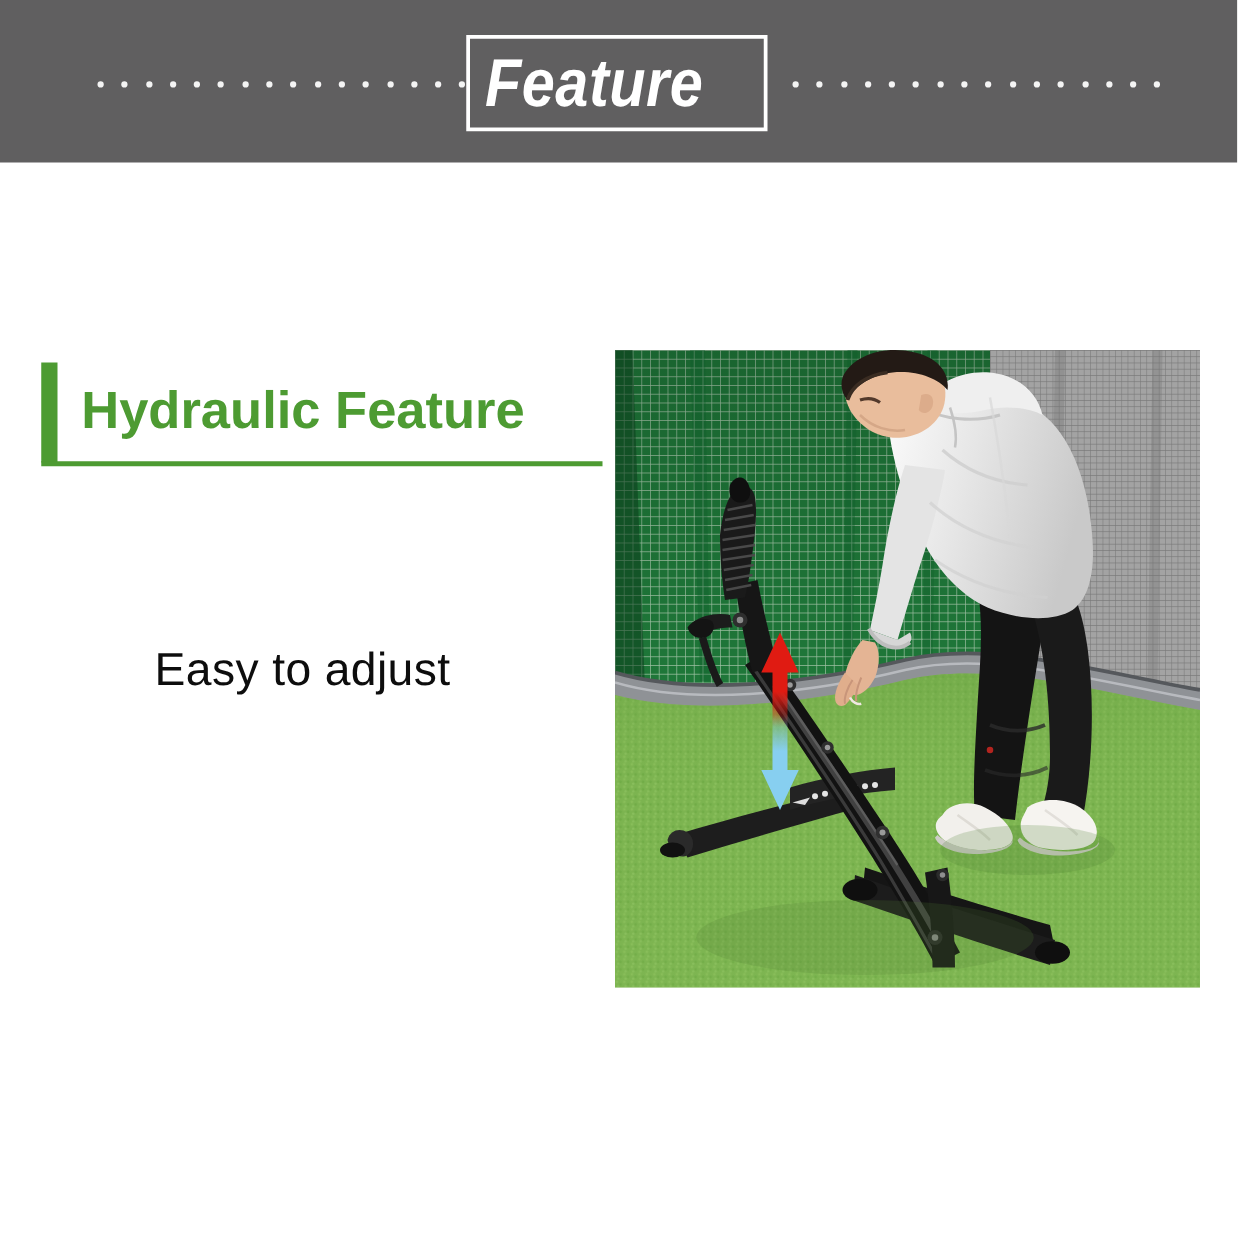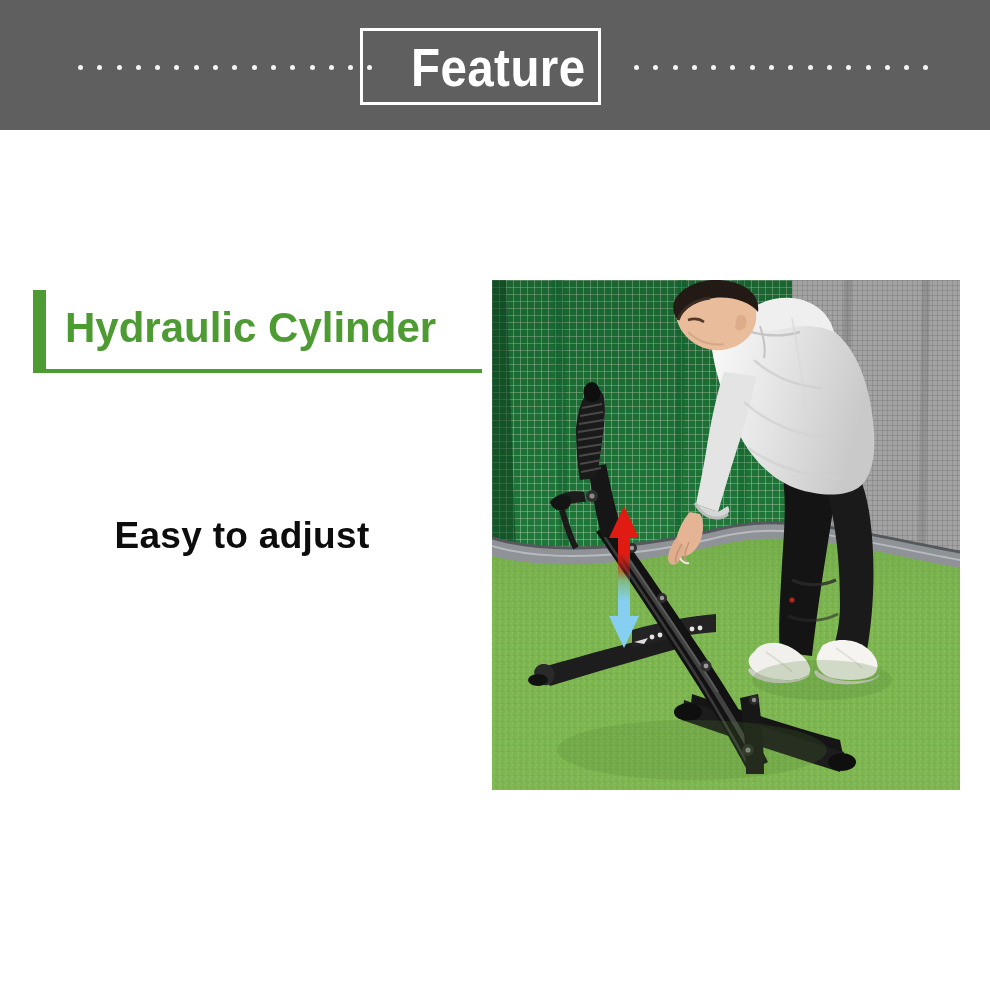--- a/index.html
+++ b/index.html
@@ -42,29 +42,30 @@
   .dot-rule.right { left: 634px; }
   .dot-rule .dot {
     width: 5px;
     height: 5px;
     border-radius: 50%;
     background: #f4f4f4;
     flex: none;
   }
   .feature-box {
     position: absolute;
-    left: 360px;
+    left: 373px;
     top: 28px;
     width: 241px;
     height: 77px;
     border: 3px solid #ffffff;
     box-sizing: border-box;
     display: flex;
     align-items: center;
-    justify-content: flex-end;
+    justify-content: flex-start;
+    font-style: italic;
   }
   .feature-box .feature-label {
     color: #ffffff;
     font-size: 54px;
     font-weight: bold;
     letter-spacing: 0.5px;
     line-height: 1;
     transform: scaleX(0.88);
     white-space: nowrap;
   }
@@ -105,21 +106,21 @@
 
   
   .subtitle-block {
     position: absolute;
     left: 42px;
     top: 505px;
     width: 400px;
     text-align: center;
     color: #0d0d0d;
     font-size: 37px;
-    font-weight: bold;
+    font-weight: normal;
     line-height: 62px;
     letter-spacing: 0.3px;
   }
   .subtitle-block .line { display: block; }
 
   
   .photo {
     position: absolute;
     left: 492px;
     top: 280px;
@@ -187,21 +188,21 @@
       <span class="dot"></span>
       <span class="dot"></span>
       <span class="dot"></span>
       <span class="dot"></span>
     </div>
   </div>
 
   <div class="headline-block">
     <div class="headline-bar"></div>
     <div class="headline-underline"></div>
-    <div class="headline-text">Hydraulic Cylinder</div>
+    <div class="headline-text">Hydraulic Feature</div>
   </div>
 
   <div class="subtitle-block">
     <span class="line">Easy to adjust</span>
   </div>
 
   <div class="photo">
     <svg class="photo-svg" viewBox="0 0 468 510" preserveAspectRatio="none">
       <defs>
         <pattern id="greenNet" width="7" height="7" patternUnits="userSpaceOnUse">

